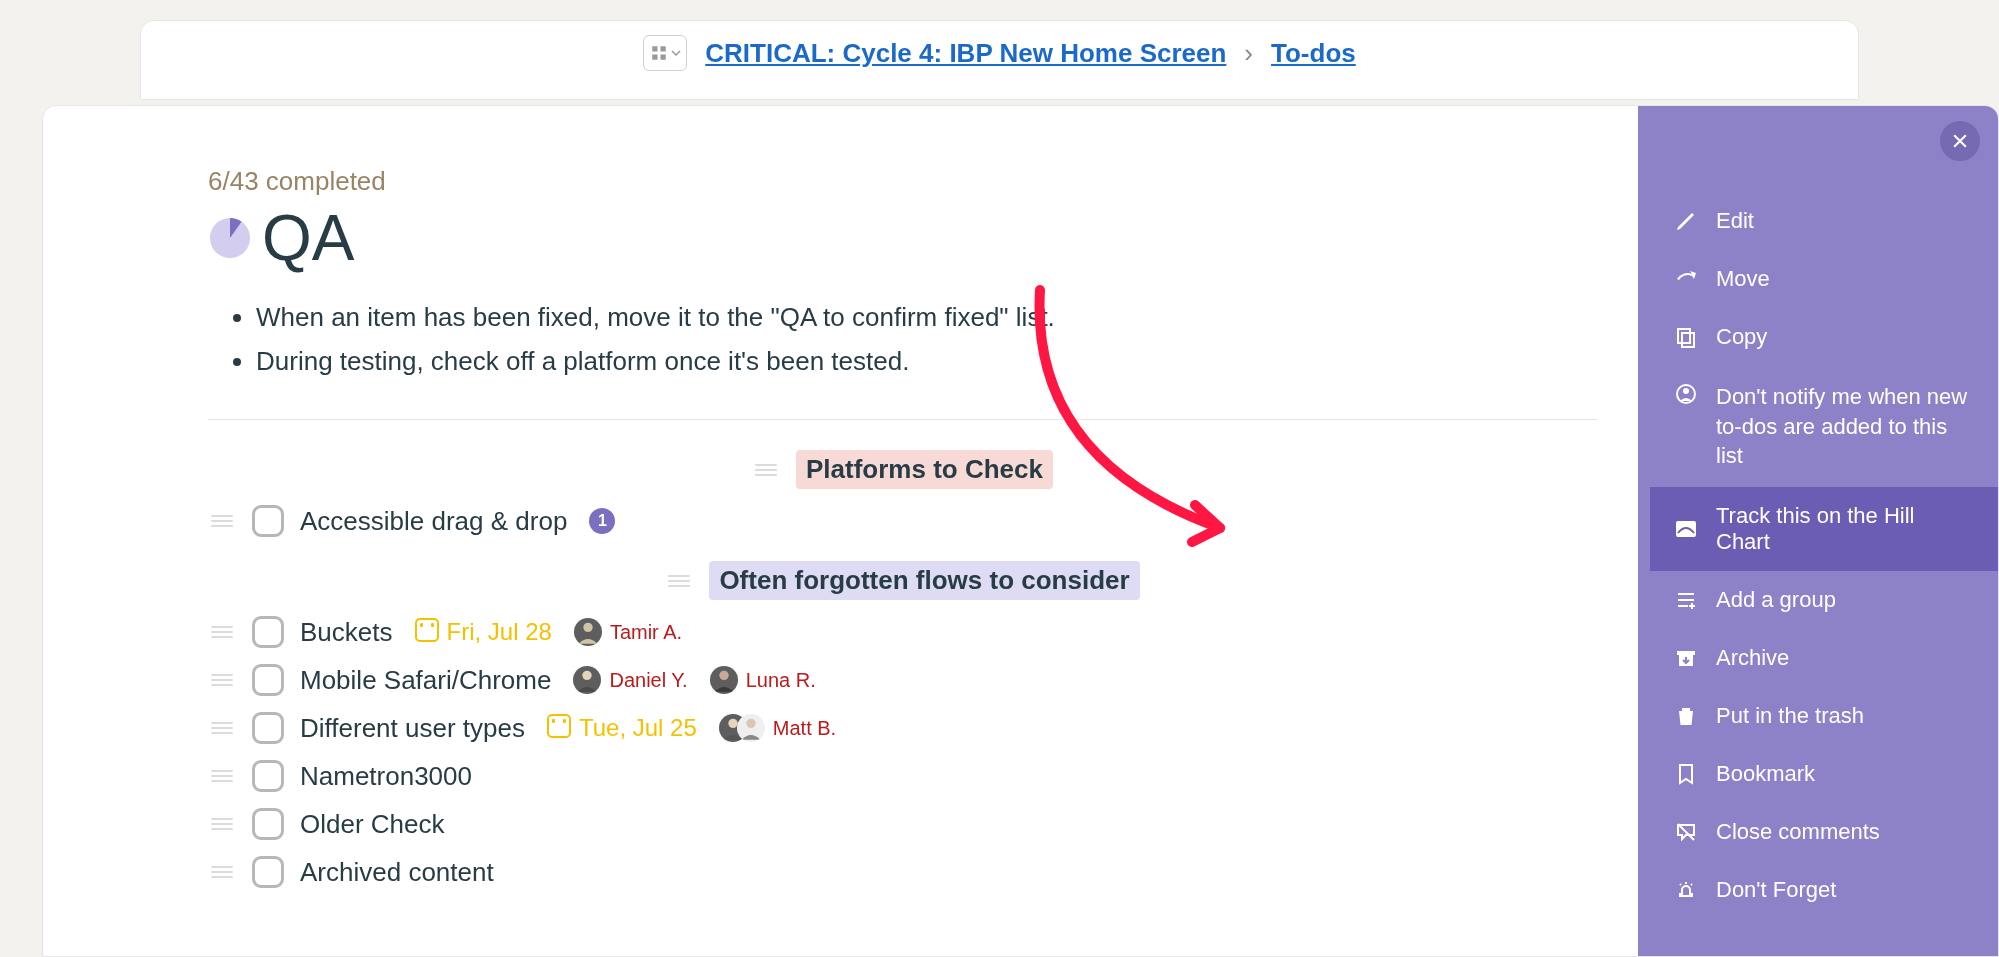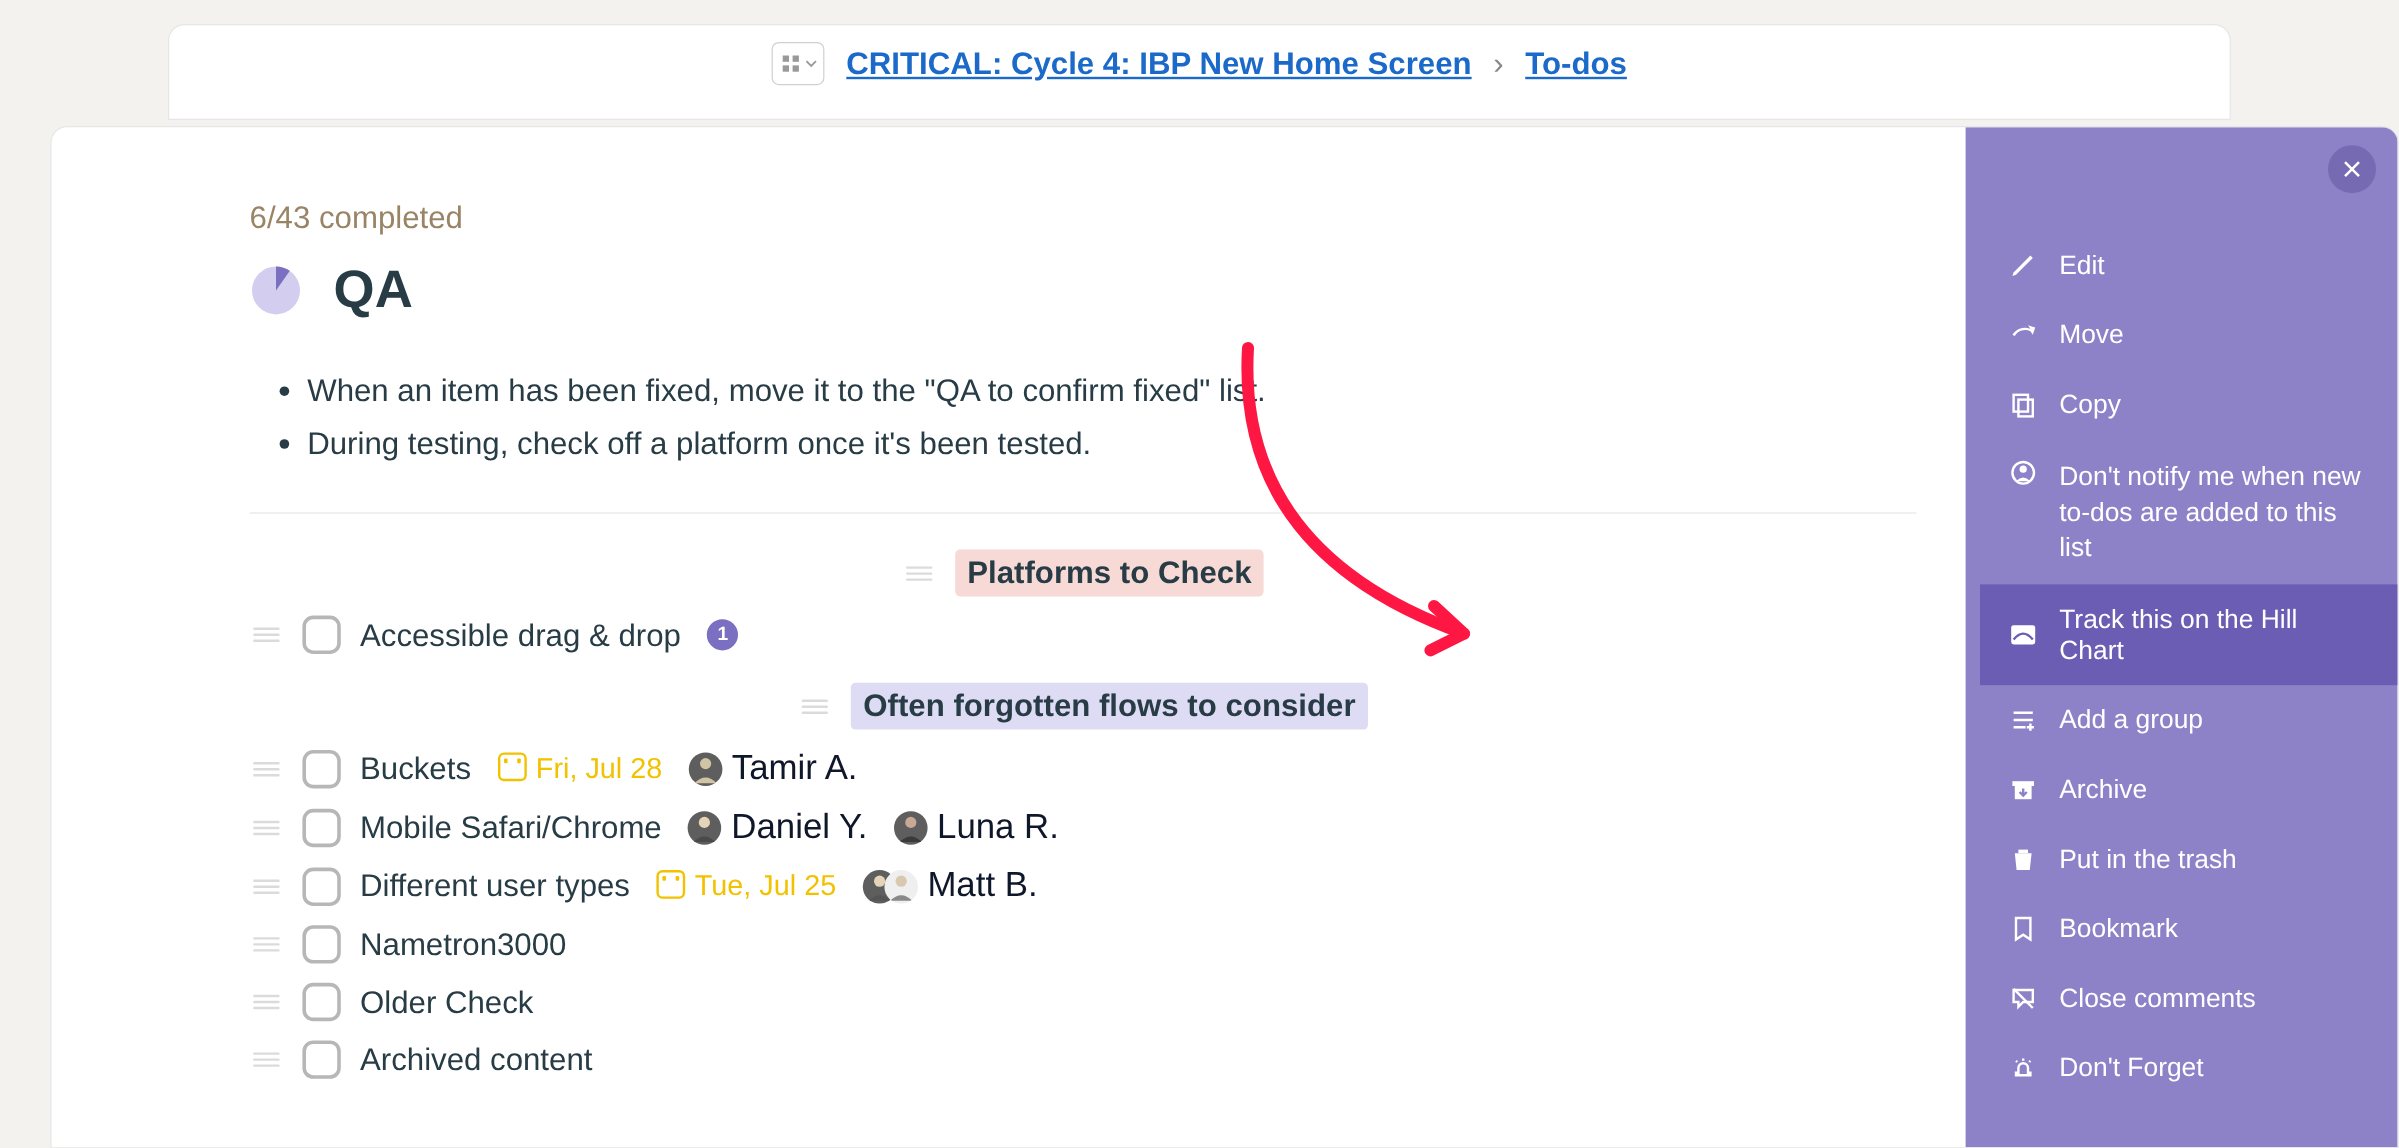--- a/index.html
+++ b/index.html
@@ -50,21 +50,21 @@
     position:absolute;top:0;left:0;right:360px;bottom:0;
     padding:60px 41px 0 165px;
   }
 
   .completed{
     color:var(--text-muted);font-size:26px;font-weight:500;margin-bottom:4px;
   }
 
   .title-row{display:flex;align-items:center;gap:10px;margin-bottom:20px;}
   .pie{width:44px;height:44px;}
-  .title{font-size:44px;font-weight:700;color:var(--text-dark);margin:16px;}
+  .title{font-size:64px;font-weight:400;color:var(--text-dark);margin:0;}
 
   .desc{list-style:disc;padding-left:48px;margin:0 0 36px 0;}
   .desc li{font-size:26px;line-height:1.7;color:var(--text-dark);}
 
   .divider{border:none;border-top:1px solid var(--line);margin:0 0 30px 0;}
 
   .group{margin-bottom:16px;}
   .group-row{display:flex;align-items:center;gap:16px;margin-bottom:8px;justify-content:center;}
   .drag-handle{
     width:28px;display:flex;flex-direction:column;gap:3px;align-items:center;
@@ -105,21 +105,21 @@
 
   .assignee{display:inline-flex;align-items:center;gap:8px;margin-left:6px;}
   .avatar{
     width:28px;height:28px;border-radius:50%;background:var(--avatar-bg);
     display:inline-flex;align-items:center;justify-content:center;overflow:hidden;
     flex-shrink:0;
   }
   .avatar svg{width:100%;height:100%;}
   .av-stack{display:inline-flex;}
   .av-stack .avatar:nth-child(2){margin-left:-10px;}
-  .assignee-name{color:#0f172a;font-size:29px;}
+  .assignee-name{color:#b91c1c;font-size:20px;}
 
   
   .panel{
     position:absolute;top:0;right:0;bottom:0;width:360px;
     background:var(--purple);color:#fff;padding:18px 0 0 0;
   }
   .close-btn{
     position:absolute;top:15px;right:18px;width:40px;height:40px;border-radius:50%;
     background:rgba(100,90,160,.55);display:flex;align-items:center;justify-content:center;cursor:pointer;
   }

